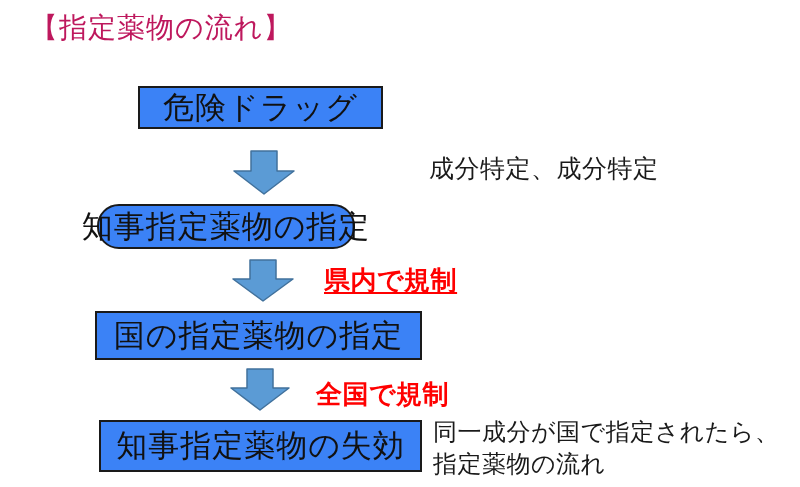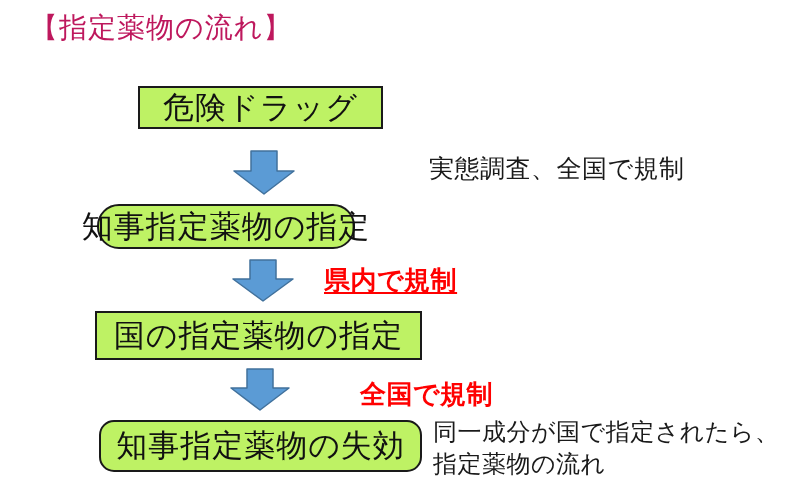--- a/index.html
+++ b/index.html
@@ -21,34 +21,34 @@
     left: 30px;
     top: 9px;
     font-size: 28px;
     letter-spacing: 1px;
     color: #be185d;
     white-space: nowrap;
   }
   .flow-box {
     position: absolute;
     border: 2px solid #1a1a1a;
-    background: #bef264;
+    background: #3b82f6;
     display: flex;
     align-items: center;
     justify-content: center;
     font-size: 31px;
     letter-spacing: 1px;
     color: #111111;
     white-space: nowrap;
     box-sizing: border-box;
   }
   .box1 { left: 138px; top: 86px;  width: 245px; height: 43px; }
   .box2 { left: 97px;  top: 204px; width: 258px; height: 45px; border-radius: 22px; }
   .box3 { left: 95px;  top: 311px; width: 327px; height: 49px; }
-  .box4 { left: 99px;  top: 420px; width: 323px; height: 52px; border-radius: 15px; }
+  .box4 { left: 99px;  top: 420px; width: 323px; height: 52px; }
   .arrow {
     position: absolute;
   }
   .arrow1 { left: 233px; top: 150px; }
   .arrow2 { left: 232px; top: 259px; }
   .arrow3 { left: 230px; top: 368px; }
   .annotation {
     position: absolute;
     font-size: 25px;
     color: #1a1a1a;
@@ -69,38 +69,38 @@
     letter-spacing: 0.5px;
     font-weight: 700;
   }
   .red1 {
     left: 324px; top: 263px;
     text-decoration: underline;
     text-decoration-color: #ff0000;
     text-decoration-thickness: 2px;
     text-underline-offset: 3px;
   }
-  .red2 { left: 316px; top: 377px; margin-left: 44px; }
+  .red2 { left: 316px; top: 377px; }
 </style>
 </head>
 <body>
 
 <div class="canvas">
 
   <div class="title">【指定薬物の流れ】</div>
 
   <div class="flow-box box1">
     <span>危険ドラッグ</span>
   </div>
 
   <svg class="arrow arrow1" width="62" height="45" viewBox="0 0 62 45">
     <polygon points="18,1 44,1 44,21 61,21 31,44 1,21 18,21" fill="#5B9BD5" stroke="#41719C" stroke-width="1.5" stroke-linejoin="round"></polygon>
   </svg>
 
-  <div class="annotation ann1">実態調査、全国で規制</div>
+  <div class="annotation ann1">成分特定、成分特定</div>
 
   <div class="flow-box box2">
     <span>知事指定薬物の指定</span>
   </div>
 
   <svg class="arrow arrow2" width="62" height="43" viewBox="0 0 62 43">
     <polygon points="18,1 44,1 44,20 61,20 31,42 1,20 18,20" fill="#5B9BD5" stroke="#41719C" stroke-width="1.5" stroke-linejoin="round"></polygon>
   </svg>
 
   <div class="red-label red1">県内で規制</div>

